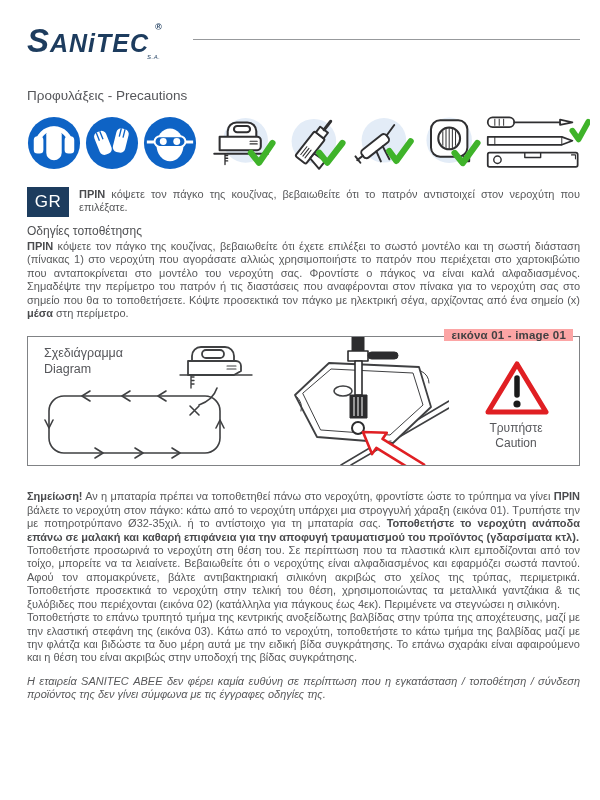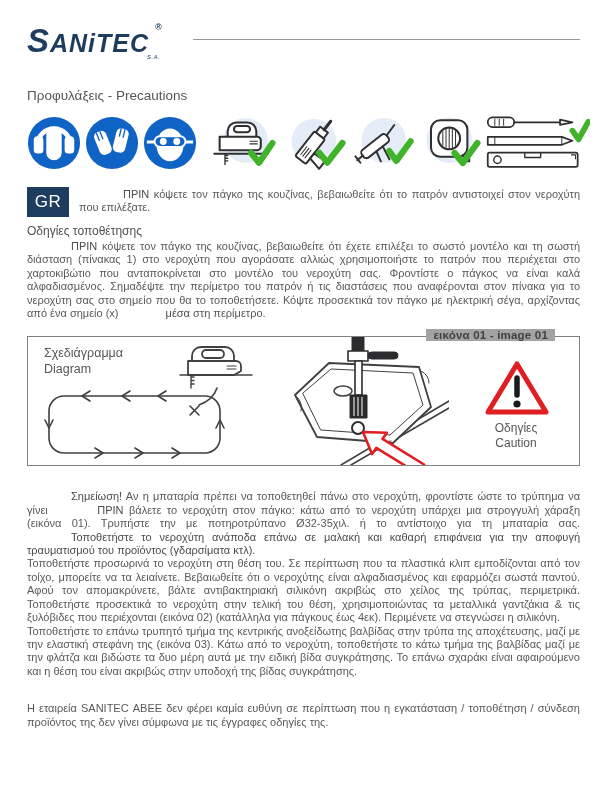--- a/index.html
+++ b/index.html
@@ -24,38 +24,38 @@
   .icons-row { margin-top:6px; height:68px; display:flex; align-items:center; gap:4px; }
   .icons-row svg { display:block; }
   .icon-mand { flex:0 0 auto; }
   .gap-after { margin-right:7px; }
 
   
   .gr-row { margin-top:10px; display:flex; gap:10px; }
   .gr-box { flex:0 0 42px; width:42px; height:30px; background:#1d3c5e; color:#fff;
             display:flex; align-items:center; justify-content:center; font-size:17px; letter-spacing:.5px; }
   .body-text { font-size:11px; line-height:13.4px; text-align:justify; color:#58595b; }
-  .b { font-weight:normal; color:#4a4b4e;margin-left:44px; }
+  .b { font-weight:bold; color:#4a4b4e; }
   .gr-intro { flex:1; padding-top:1px; }
 
   .subheading { margin-top:7px; font-size:12px; color:#4f5053; }
   .para1 { margin-top:2px; }
 
   
   .figure { position:relative; margin-top:16px; height:130px; border:1.5px solid #808285; }
-  .figure-label { position:absolute; top:-8px; right:24px; background:#a3a3a3; padding:0 7px;
+  .figure-label { position:absolute; top:-8px; right:6px; background:#fca5a5; padding:0 7px;
                   font-size:11.5px; font-weight:bold; color:#414042; letter-spacing:.2px; }
   .diagram-label { position:absolute; left:16px; top:8px; font-size:12.5px; line-height:16px; color:#55565a; }
   .fig-abs { position:absolute; }
   .caution-label { position:absolute; left:452px; top:84px; width:72px; text-align:center;
                    font-size:12px; line-height:15px; color:#55565a; }
 
   .note { margin-top:24px; }
   .para { margin-top:0; }
-  .footer-para { margin-top:24px; }
+  .footer-para { margin-top:10px;font-style:italic; }
 </style>
 </head>
 <body>
 
 <div class="page">
 
   <div class="header">
     <div class="logo">
       <span class="logo-text">SANiTEC</span>
       <span class="logo-reg">®</span>
@@ -233,21 +233,21 @@
       </g>
       <polygon points="92,95 115.8,95.7 111.5,101.9 153.1,127.5 146.9,136.5 105.3,110.9 101,117.1" fill="#fff" stroke="#e01f23" stroke-width="2.6" stroke-linejoin="round"></polygon>
     </svg>
 
     <svg class="fig-abs" style="left:456px; top:22px;" width="66" height="58" viewBox="0 0 66 58">
       <path d="M33,5 L62,53 L4,53 Z" fill="#fff" stroke="#e01f23" stroke-width="5" stroke-linejoin="round"></path>
       <path d="M33,19 L33,36" stroke="#1a1a1a" stroke-width="5.5" stroke-linecap="round"></path>
       <circle cx="33" cy="45" r="3.6" fill="#1a1a1a"></circle>
     </svg>
     <div class="caution-label">
-      <div>Οδηγίες</div>
+      <div>Τρυπήστε</div>
       <div>Caution</div>
     </div>
   </div>
 
   <p class="body-text note"><span class="b">Σημείωση!</span><span> Αν η μπαταρία πρέπει να τοποθετηθεί πάνω στο νεροχύτη, φροντίστε ώστε το τρύπημα να γίνει </span><span class="b">ΠΡΙΝ</span><span> βάλετε το νεροχύτη στον πάγκο: κάτω από το νεροχύτη υπάρχει μια στρογγυλή χάραξη (εικόνα 01). Τρυπήστε την με ποτηροτρύπανο Ø32-35χιλ. ή το αντίστοιχο για τη μπαταρία σας. </span><span class="b">Τοποθετήστε το νεροχύτη ανάποδα επάνω σε μαλακή και καθαρή επιφάνεια για την αποφυγή τραυματισμού του προϊόντος (γδαρσίματα κτλ).</span></p>
   <p class="body-text para">Τοποθετήστε προσωρινά το νεροχύτη στη θέση του. Σε περίπτωση που τα πλαστικά κλιπ εμποδίζονται από τον τοίχο, μπορείτε να τα λειαίνετε. Βεβαιωθείτε ότι ο νεροχύτης είναι αλφαδιασμένος και εφαρμόζει σωστά παντού. Αφού τον απομακρύνετε, βάλτε αντιβακτηριακή σιλικόνη ακριβώς στο χείλος της τρύπας, περιμετρικά. Τοποθετήστε προσεκτικά το νεροχύτη στην τελική του θέση, χρησιμοποιώντας τα μεταλλικά γαντζάκια &amp; τις ξυλόβιδες που περιέχονται (εικόνα 02) (κατάλληλα για πάγκους έως 4εκ). Περιμένετε να στεγνώσει η σιλικόνη.</p>
   <p class="body-text para">Τοποθετήστε το επάνω τρυπητό τμήμα της κεντρικής ανοξείδωτης βαλβίδας στην τρύπα της αποχέτευσης, μαζί με την ελαστική στεφάνη της (εικόνα 03). Κάτω από το νεροχύτη, τοποθετήστε το κάτω τμήμα της βαλβίδας μαζί με την φλάτζα και βιδώστε τα δυο μέρη αυτά με την ειδική βίδα συγκράτησης. Το επάνω σχαράκι είναι αφαιρούμενο και η θέση του είναι ακριβώς στην υποδοχή της βίδας συγκράτησης.</p>
   <p class="body-text footer-para">Η εταιρεία SANITEC ΑΒΕΕ δεν φέρει καμία ευθύνη σε περίπτωση που η εγκατάσταση / τοποθέτηση / σύνδεση προϊόντος της δεν γίνει σύμφωνα με τις έγγραφες οδηγίες της.</p>
 
 </div>

